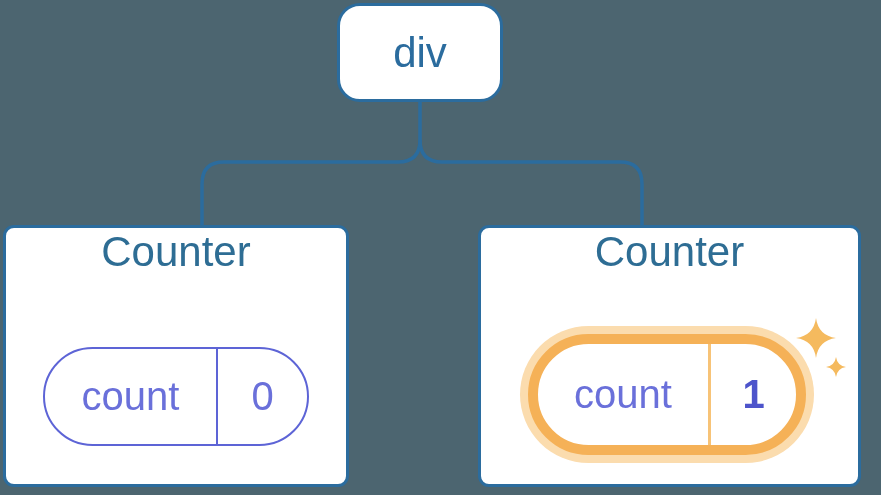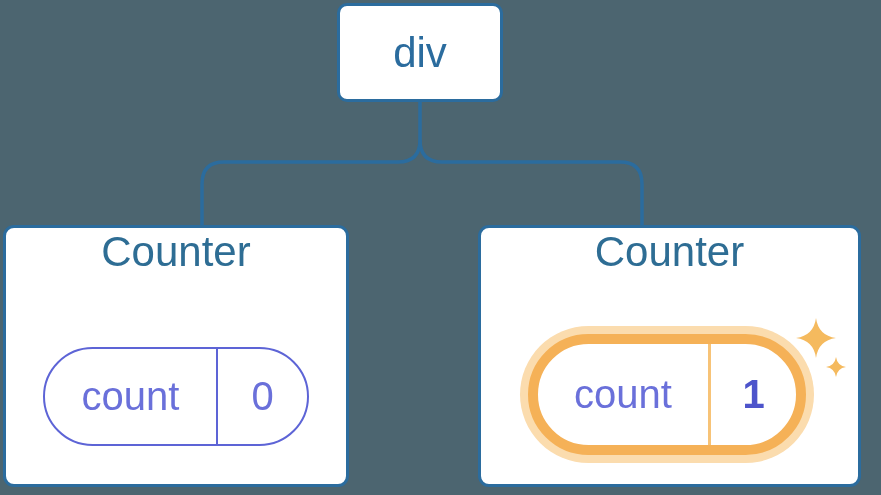--- a/index.html
+++ b/index.html
@@ -31,21 +31,21 @@
     fill: none;
     stroke: var(--line-blue);
     stroke-width: 3.5;
   }
   .node-root {
     position: absolute;
     left: 337px; top: 3px;
     width: 166px; height: 99px;
     background: var(--card-background);
     border: 3px solid var(--line-blue);
-    border-radius: 10px;
+    border-radius: 23px;
     display: flex;
     align-items: center;
     justify-content: center;
     font-size: 42px;
     font-weight: 500;
     color: var(--line-blue);
   }
   .card {
     position: absolute;
     top: 225px;

